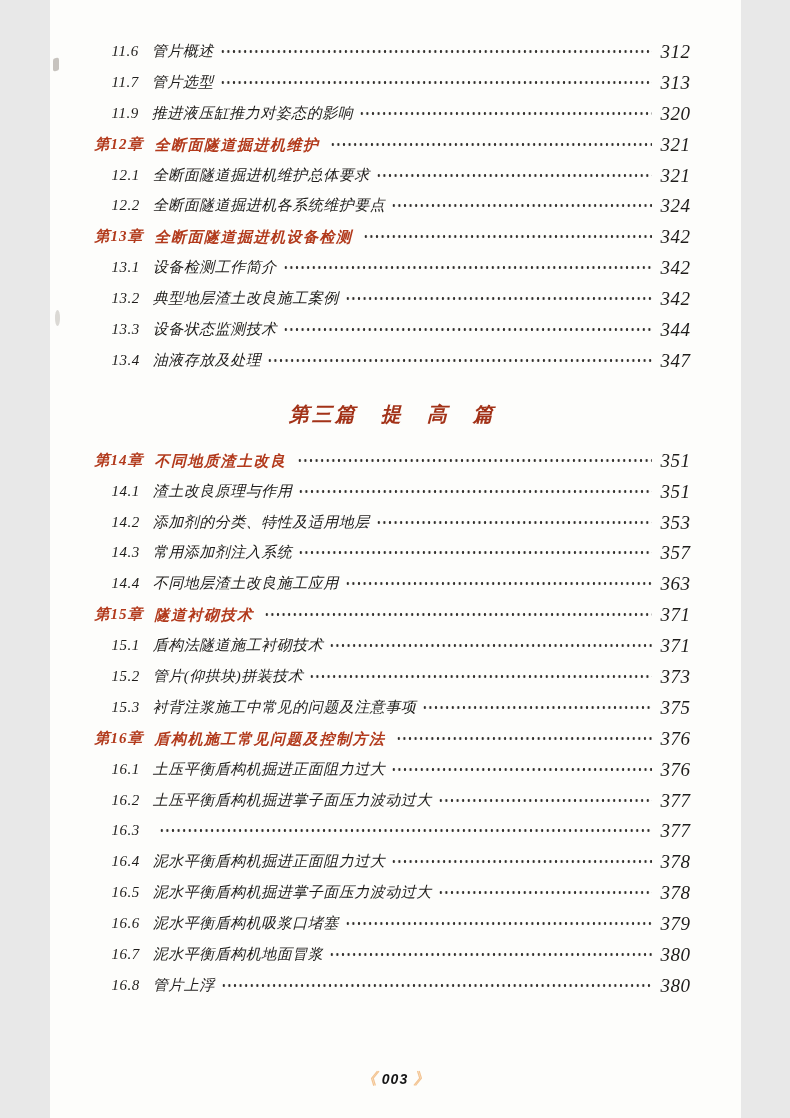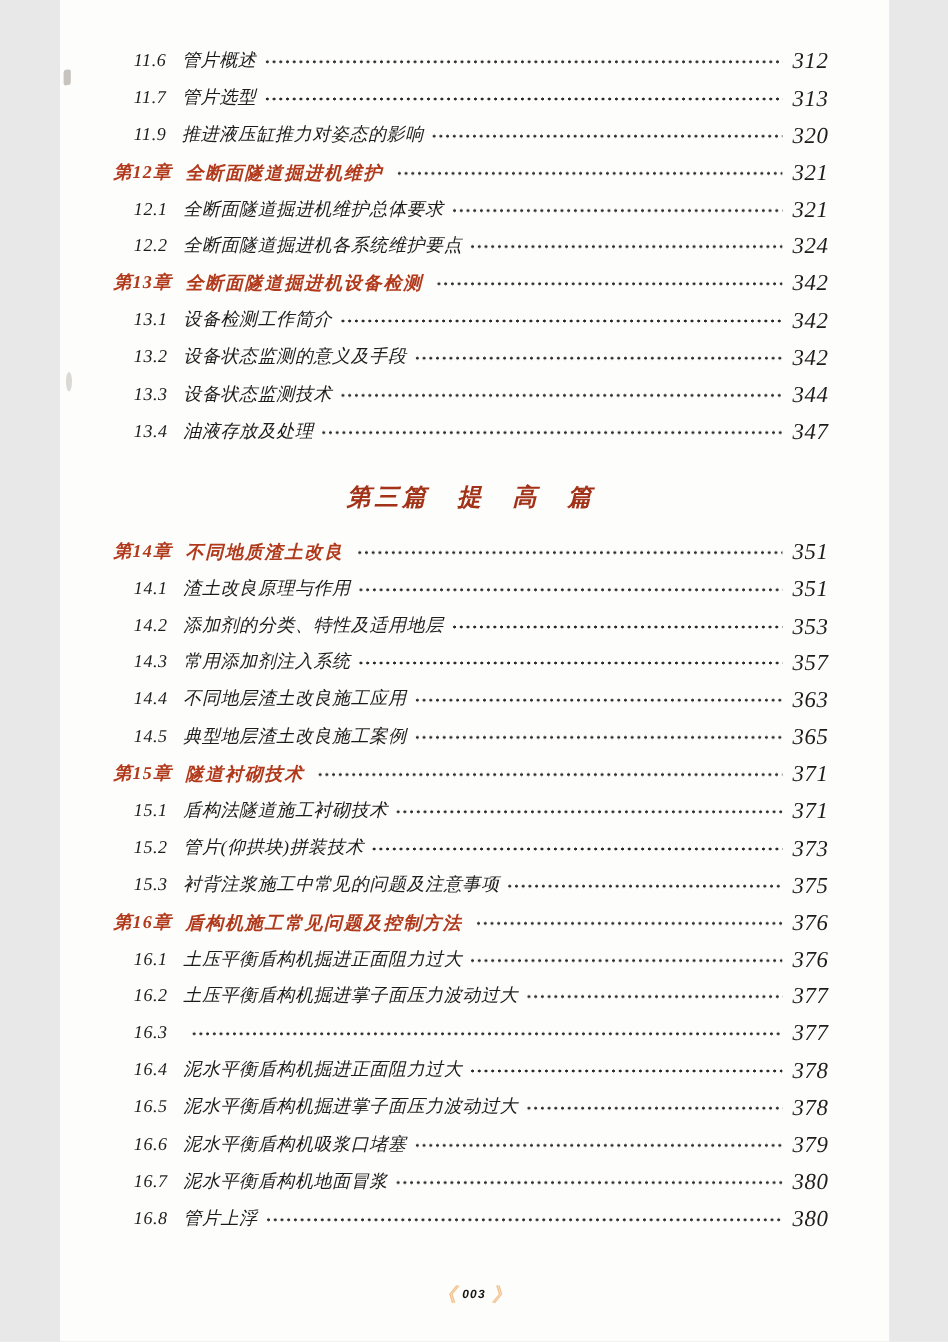--- a/index.html
+++ b/index.html
@@ -56,21 +56,21 @@
     display:flex;align-items:center;justify-content:center;gap:5px;
   }
   .footer .mark{
     color:var(--footer-mark);
     font-size:16px;
     font-weight:bold;
     font-family:"DejaVu Sans",sans-serif;
   }
   .footer .label{
     font-family:"Liberation Sans","DejaVu Sans",sans-serif;
-    font-weight:bold;font-size:10px;letter-spacing:1px;color:#151515;
+    font-weight:bold;font-size:14px;letter-spacing:1px;color:#151515;
   }
   .artifact{position:absolute;background:#9a948c;border-radius:2px;}
   .artifact.a1{left:3px;top:58px;width:6px;height:13px;opacity:.55;transform:skewY(-8deg);}
   .artifact.a2{left:5px;top:310px;width:5px;height:16px;opacity:.35;border-radius:50%;}
 </style>
 </head>
 <body>
 
 <div class="page">
   <div class="artifact a1"></div>
@@ -120,21 +120,21 @@
         <span class="pagenum">342</span>
       </div>
       <div class="row section">
         <span class="num">13.1</span>
         <span class="title">设备检测工作简介</span>
         <span class="leader"></span>
         <span class="pagenum">342</span>
       </div>
       <div class="row section">
         <span class="num">13.2</span>
-        <span class="title">设备状态监测的意义及手段</span>
+        <span class="title">典型地层渣土改良施工案例</span>
         <span class="leader"></span>
         <span class="pagenum">342</span>
       </div>
       <div class="row section">
         <span class="num">13.3</span>
         <span class="title">设备状态监测技术</span>
         <span class="leader"></span>
         <span class="pagenum">344</span>
       </div>
       <div class="row section">
@@ -166,26 +166,20 @@
         <span class="num">14.3</span>
         <span class="title">常用添加剂注入系统</span>
         <span class="leader"></span>
         <span class="pagenum">357</span>
       </div>
       <div class="row section">
         <span class="num">14.4</span>
         <span class="title">不同地层渣土改良施工应用</span>
         <span class="leader"></span>
         <span class="pagenum">363</span>
-      </div>
-      <div class="row section">
-        <span class="num">14.5</span>
-        <span class="title">典型地层渣土改良施工案例</span>
-        <span class="leader"></span>
-        <span class="pagenum">365</span>
       </div>
       <div class="row chapter">
         <span class="num">第15章</span>
         <span class="title">隧道衬砌技术</span>
         <span class="leader"></span>
         <span class="pagenum">371</span>
       </div>
       <div class="row section">
         <span class="num">15.1</span>
         <span class="title">盾构法隧道施工衬砌技术</span>

